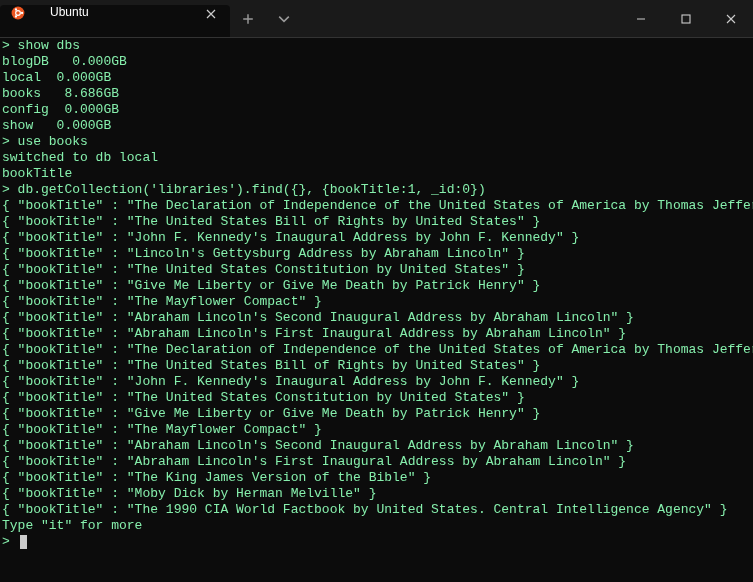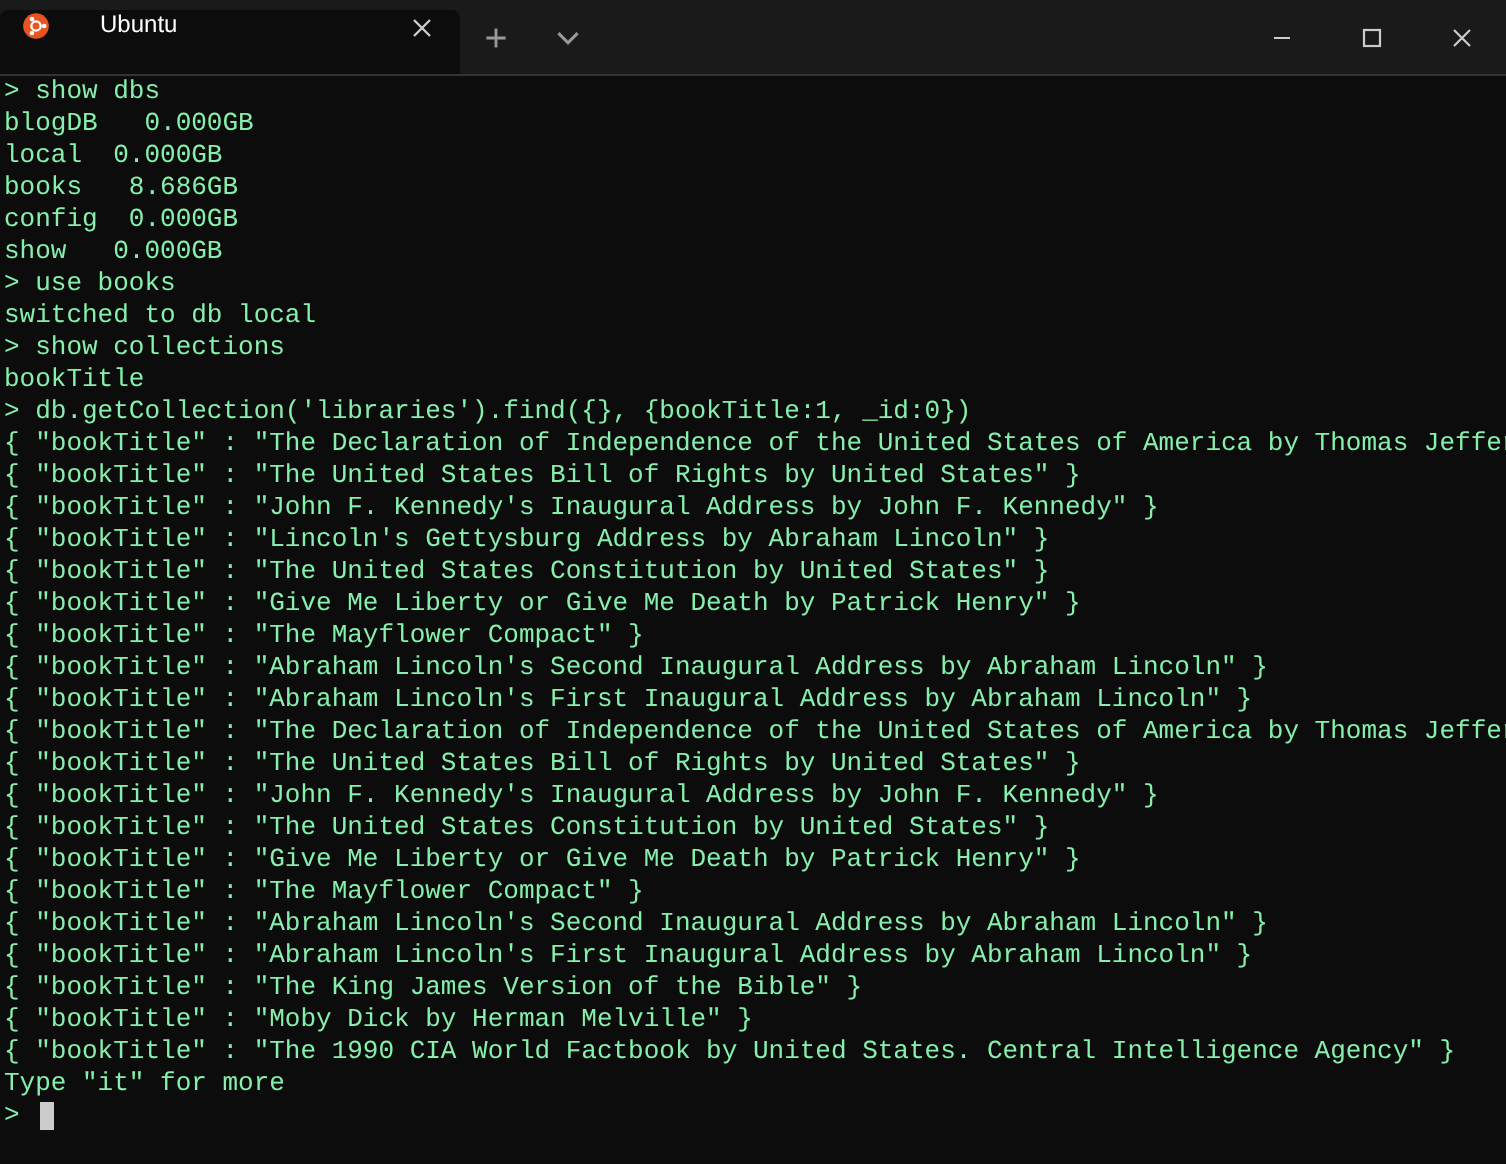--- a/index.html
+++ b/index.html
@@ -145,21 +145,20 @@
 
 <div class="terminal-body" id="term-lines">
 <div class="line">&gt; show dbs</div>
     <div class="line">blogDB   0.000GB</div>
     <div class="line">local  0.000GB</div>
     <div class="line">books   8.686GB</div>
     <div class="line">config  0.000GB</div>
     <div class="line">show   0.000GB</div>
     <div class="line">&gt; use books</div>
     <div class="line">switched to db local</div>
-    <div class="line">&gt; show collections</div>
     <div class="line">bookTitle</div>
     <div class="line">&gt; db.getCollection('libraries').find({}, {bookTitle:1, _id:0})</div>
     <div class="line">{ "bookTitle" : "The Declaration of Independence of the United States of America by Thomas Jefferson" }</div>
     <div class="line">{ "bookTitle" : "The United States Bill of Rights by United States" }</div>
     <div class="line">{ "bookTitle" : "John F. Kennedy's Inaugural Address by John F. Kennedy" }</div>
     <div class="line">{ "bookTitle" : "Lincoln's Gettysburg Address by Abraham Lincoln" }</div>
     <div class="line">{ "bookTitle" : "The United States Constitution by United States" }</div>
     <div class="line">{ "bookTitle" : "Give Me Liberty or Give Me Death by Patrick Henry" }</div>
     <div class="line">{ "bookTitle" : "The Mayflower Compact" }</div>
     <div class="line">{ "bookTitle" : "Abraham Lincoln's Second Inaugural Address by Abraham Lincoln" }</div>

